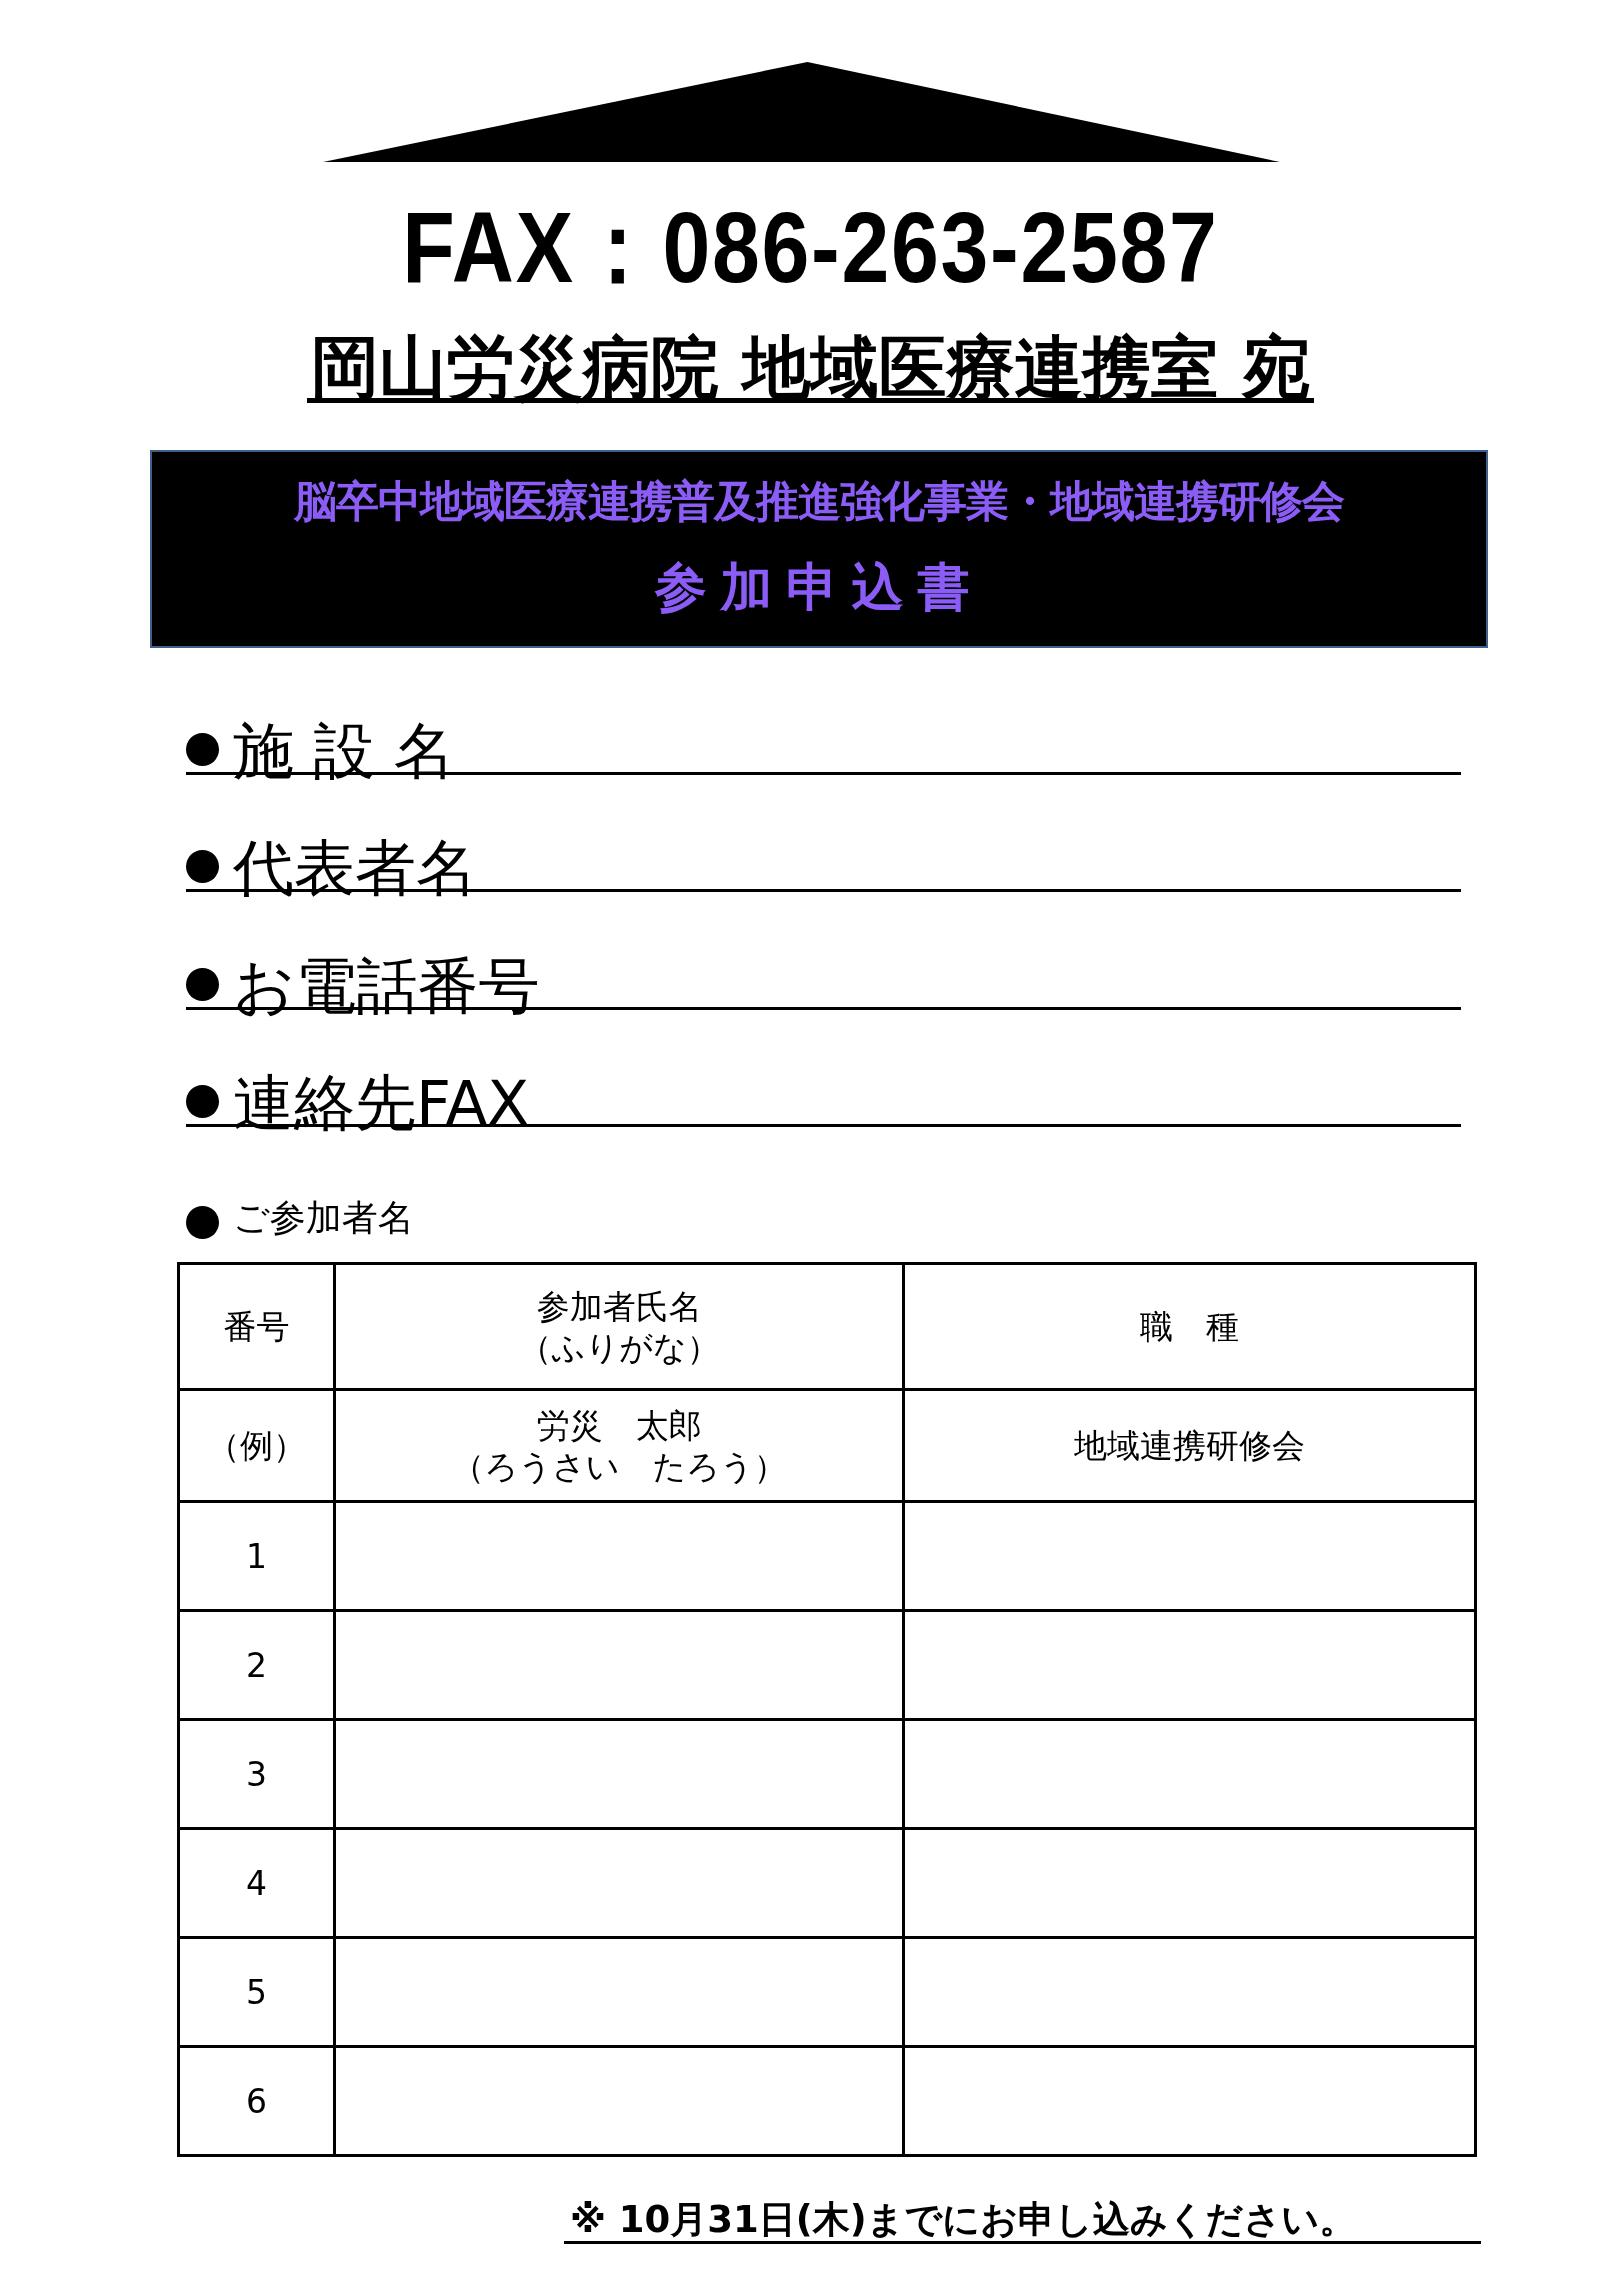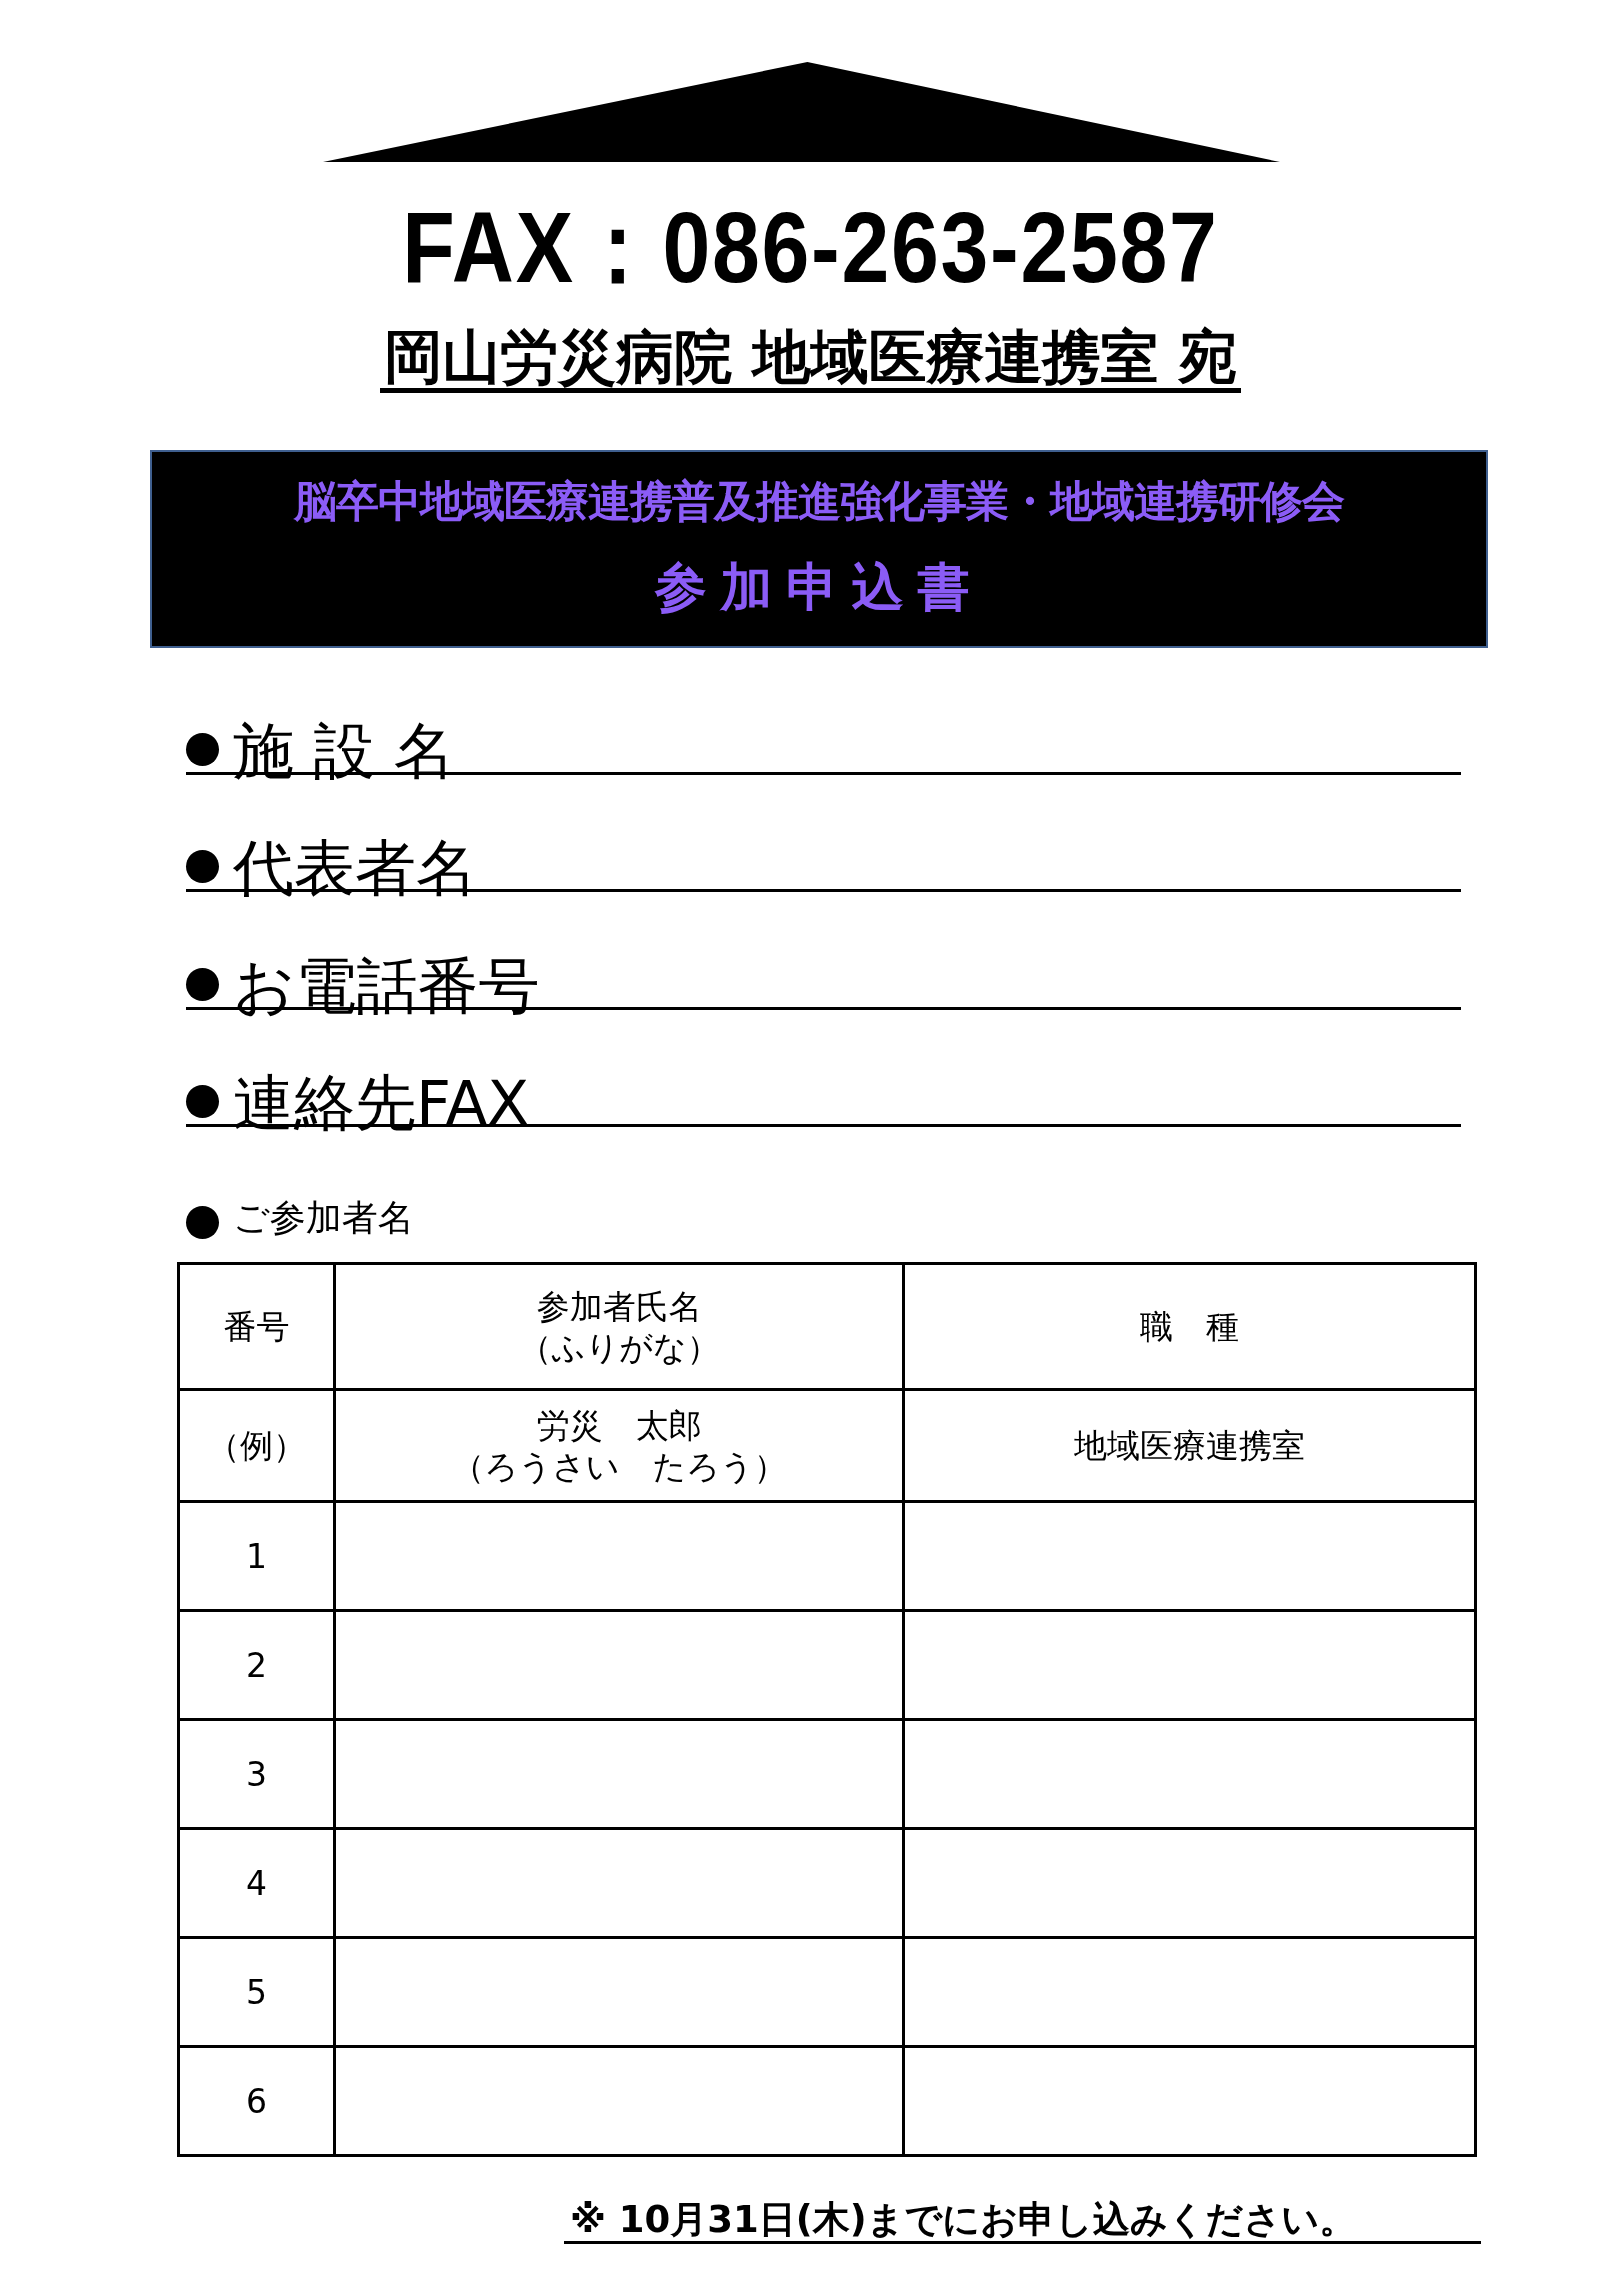--- a/index.html
+++ b/index.html
@@ -3,22 +3,22 @@
 <meta charset="utf-8">
 <style>
   html, body { margin:0; padding:0; background:#ffffff; }
   body { width:1621px; height:2293px; position:relative; overflow:hidden;
          font-family:"DejaVu Sans","Liberation Sans",sans-serif; color:#000; }
   .abs { position:absolute; }
   .roof { left:323px; top:62px; width:957px; height:100px; }
   .fax-number { left:294px; top:196px; width:1033px; text-align:center;
     font-family:"Liberation Sans","DejaVu Sans",sans-serif; font-weight:bold;
     font-size:100px; line-height:102px; letter-spacing:2px; transform:scaleX(0.86); transform-origin:center; }
-  .addressee { left:294px; top:323px; width:1033px; text-align:center;
-    font-weight:bold; font-size:58px; line-height:69px; }
+  .addressee { left:294px; top:333px; width:1033px; text-align:center;
+    font-weight:bold; font-size:68px; line-height:69px; }
   .addressee span { display:inline-block; border-bottom:5.9px solid #000; padding:0 3.9px 0 3.9px; line-height:61px; }
   .banner { left:150px; top:450px; width:1334px; height:194px; background:#000;
     border:2.9px solid #3f5f8f; color:#8b5cf6; text-align:center; }
   .banner-sub { position:absolute; left:0; right:0; top:19.6px; font-weight:bold;
     font-size:43px; line-height:59px; letter-spacing:-1px; }
   .banner-title { position:absolute; left:0; right:0; top:98px; font-weight:bold;
     font-size:52px; line-height:74px; letter-spacing:13.7px; }
   .field { left:186px; width:1275px; height:59px; border-bottom:3.9px solid #000; }
   .field .bullet { position:absolute; left:0; bottom:5.9px; width:33px; height:33px; border-radius:50%; background:#000; }
   .field .label { position:absolute; left:47px; bottom:-5.9px; font-size:61px; line-height:55px; white-space:pre; }
@@ -92,21 +92,21 @@
       <div>（ふりがな）</div>
     </th>
     <th>職　種</th>
   </tr>
   <tr class="example-row">
     <td>（例）</td>
     <td>
       <div>労災　太郎</div>
       <div>（ろうさい　たろう）</div>
     </td>
-    <td>地域医療連携室</td>
+    <td>地域連携研修会</td>
   </tr>
   <tr class="data-row">
     <td>1</td>
     <td></td>
     <td></td>
   </tr>
   <tr class="data-row">
     <td>2</td>
     <td></td>
     <td></td>

